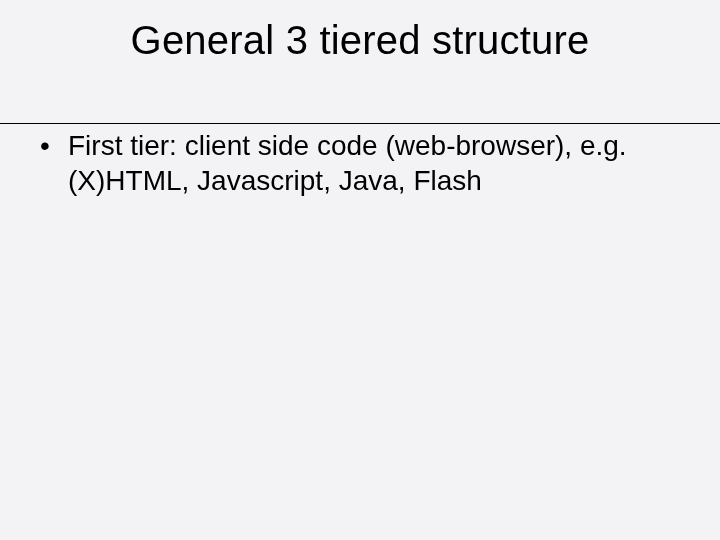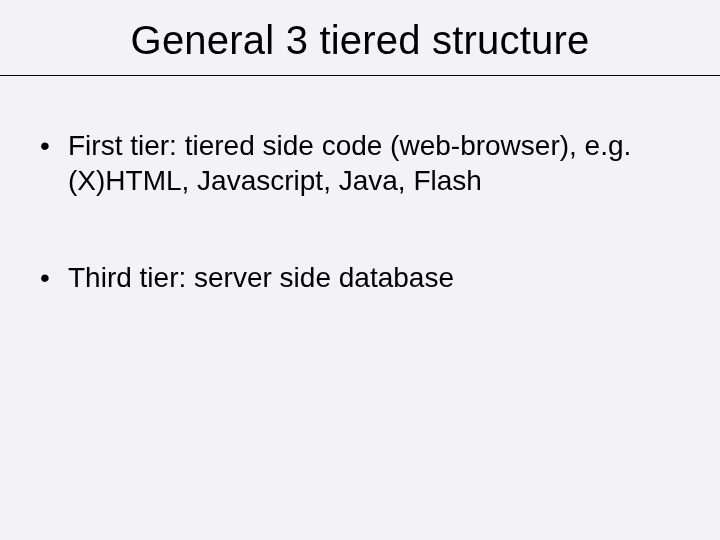--- a/index.html
+++ b/index.html
@@ -15,21 +15,21 @@
     position: relative;
     width: 720px;
     height: 540px;
     box-sizing: border-box;
   }
   .title-wrap {
     position: absolute;
     left: 0;
     right: 0;
     top: 0;
-    height: 76px;
+    height: 124px;
     border-bottom: 1.5px solid #000;
     display: flex;
     align-items: flex-start;
     justify-content: center;
     padding-top: 18px;
     box-sizing: border-box;
   }
   .title {
     font-size: 40px;
     line-height: 1.1;
@@ -66,17 +66,16 @@
 </style>
 </head>
 <body>
 
 <div class="slide">
   <div class="title-wrap">
     <div class="title">General 3 tiered structure</div>
   </div>
   <div class="body">
     <ul class="bullets">
-      <li>First tier: tiered side code (web-browser), e.g. (X)HTML, Javascript, Java, Flash</li>
-      <li>Third tier: server side database</li>
+      <li>First tier: client side code (web-browser), e.g. (X)HTML, Javascript, Java, Flash</li>
     </ul>
   </div>
 </div>
 
 </body></html>

